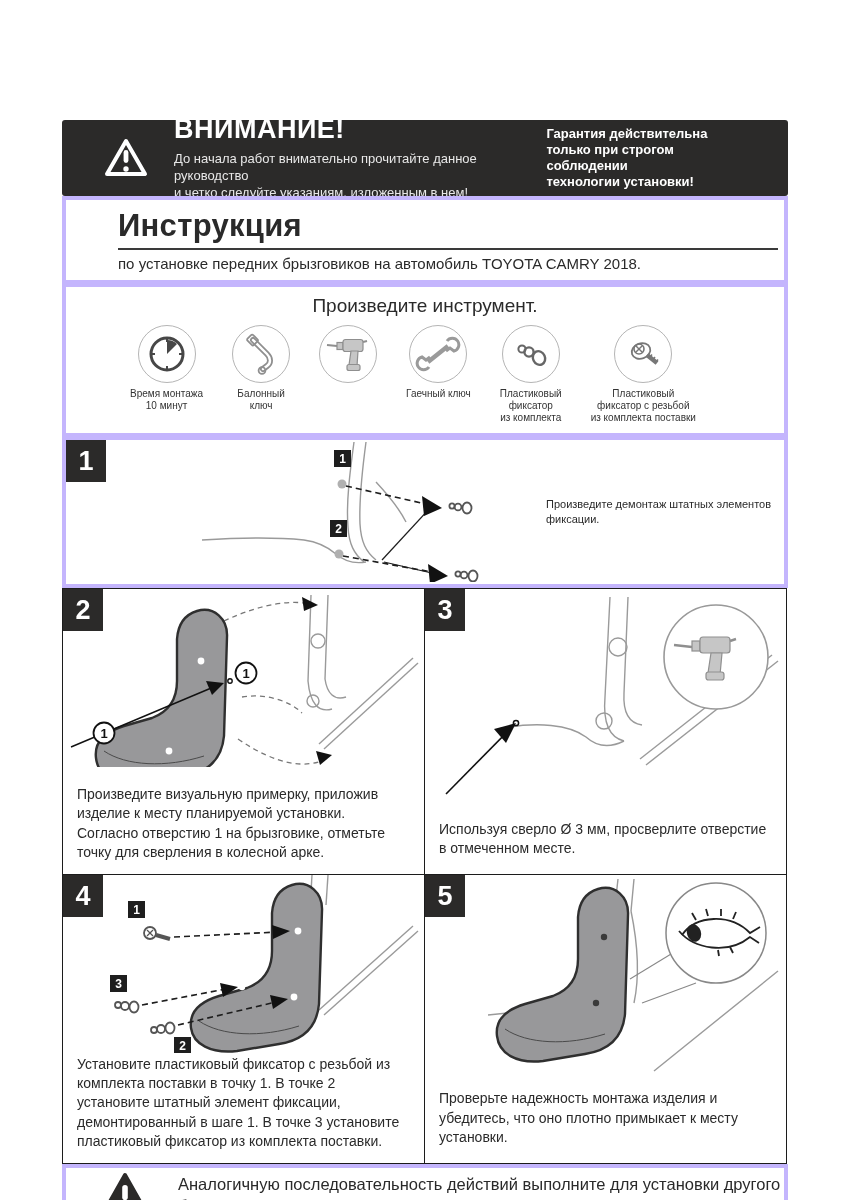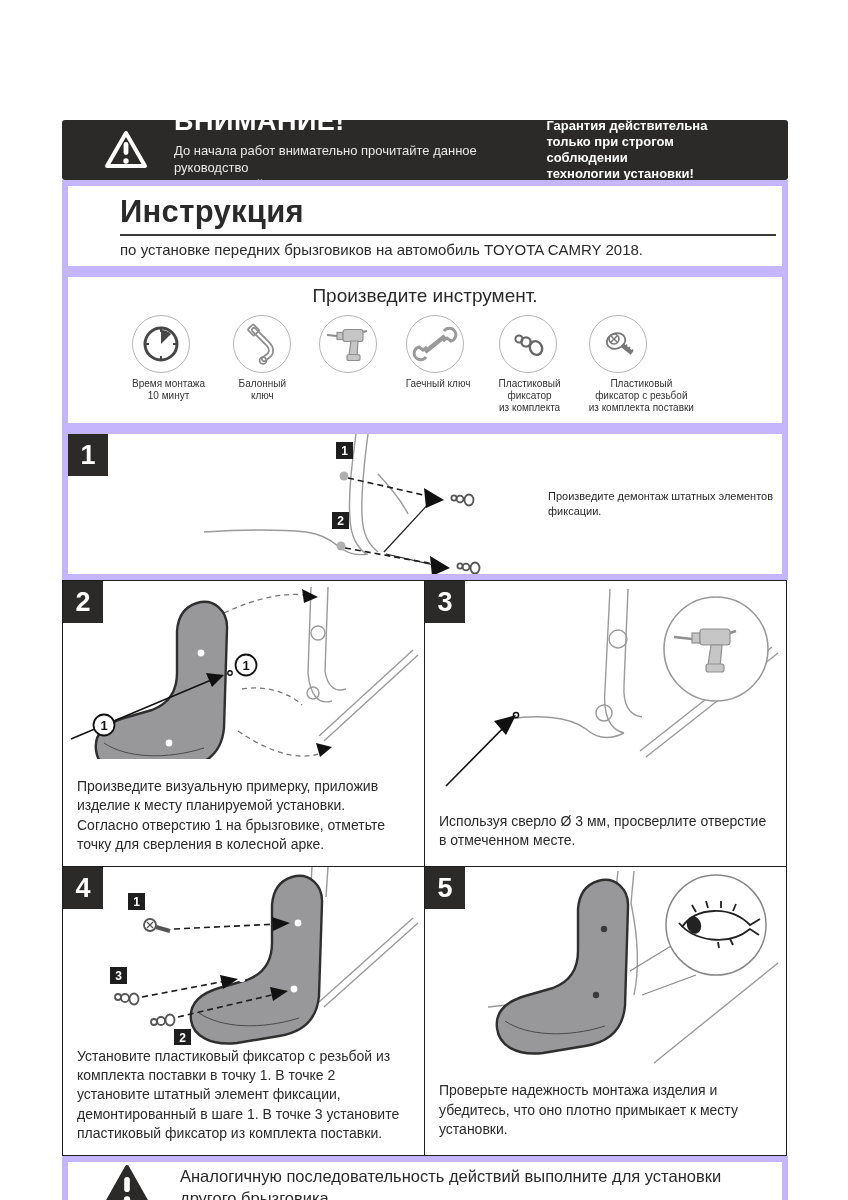--- a/index.html
+++ b/index.html
@@ -1,39 +1,39 @@
 <!DOCTYPE html>
 <html><head>
 <meta charset="utf-8">
 <style>
   html,body{margin:0;padding:0;background:#fff;}
   body{width:848px;height:1200px;position:relative;font-family:"Liberation Sans",sans-serif;color:#2a2a2a;}
   .sheet{position:absolute;left:62px;top:120px;width:726px;}
-  .box{border:6px solid #c4b5fd;background:#fff;box-sizing:border-box;position:relative;}
+  .box{border:4px solid #c4b5fd;background:#fff;box-sizing:border-box;position:relative;}
   .box + .box{margin-top:-1px;}
 
   
-  .hdr{background:#2b2a29;border-radius:3px;height:60px;display:flex;align-items:center;color:#fff;}
+  .hdr{background:#2b2a29;border-radius:3px;height:76px;display:flex;align-items:center;color:#fff;}
   .hdr-icon{margin-left:42px;flex:0 0 auto;}
   .hdr-main{margin-left:26px;}
   .hdr-title{font-size:27px;font-weight:bold;letter-spacing:.5px;line-height:1.05;}
   .hdr-sub{font-size:13px;color:#e8e8e8;white-space:pre-line;line-height:1.3;margin-top:8px;}
   .hdr-right{margin-left:auto;margin-right:46px;width:200px;font-size:13px;font-weight:bold;white-space:pre-line;line-height:1.25;}
 
   
   .titlebox{padding:6px 0 8px 0;}
   .titlebox h1{margin:2px 0 4px 52px;font-size:31px;letter-spacing:.3px;}
   .title-rule{border:0;border-top:2px solid #3a3a3a;margin:0 6px 5px 52px;}
   .title-sub{margin-left:52px;font-size:15px;}
 
   
   .toolsbox{padding:6px 0 10px 0;}
   .tools-heading{text-align:center;font-size:19px;margin:2px 0 8px 0;}
   .tools-row{display:flex;justify-content:space-between;align-items:flex-start;padding:0 88px 0 64px;}
-  .tool{display:flex;flex-direction:column;max-width:128px;}
+  .tool{display:flex;flex-direction:column;align-items:center;max-width:128px;}
   .tool-circle{width:56px;height:56px;border:1.5px solid #b5b5b5;border-radius:50%;display:flex;align-items:center;justify-content:center;background:#fff;}
   .tool-label{margin-top:5px;font-size:10px;line-height:1.18;text-align:center;white-space:pre-line;color:#333;}
 
   
   .badge{position:absolute;top:0;left:0;width:40px;height:42px;background:#2b2a29;color:#fff;
          font-size:27px;font-weight:bold;display:flex;align-items:center;justify-content:center;z-index:2;}
   .step1{height:152px;display:flex;align-items:center;}
   .step1 svg{margin-left:128px;flex:0 0 auto;}
   .step1-text{margin-left:52px;width:262px;font-size:11px;line-height:1.4;}
 

